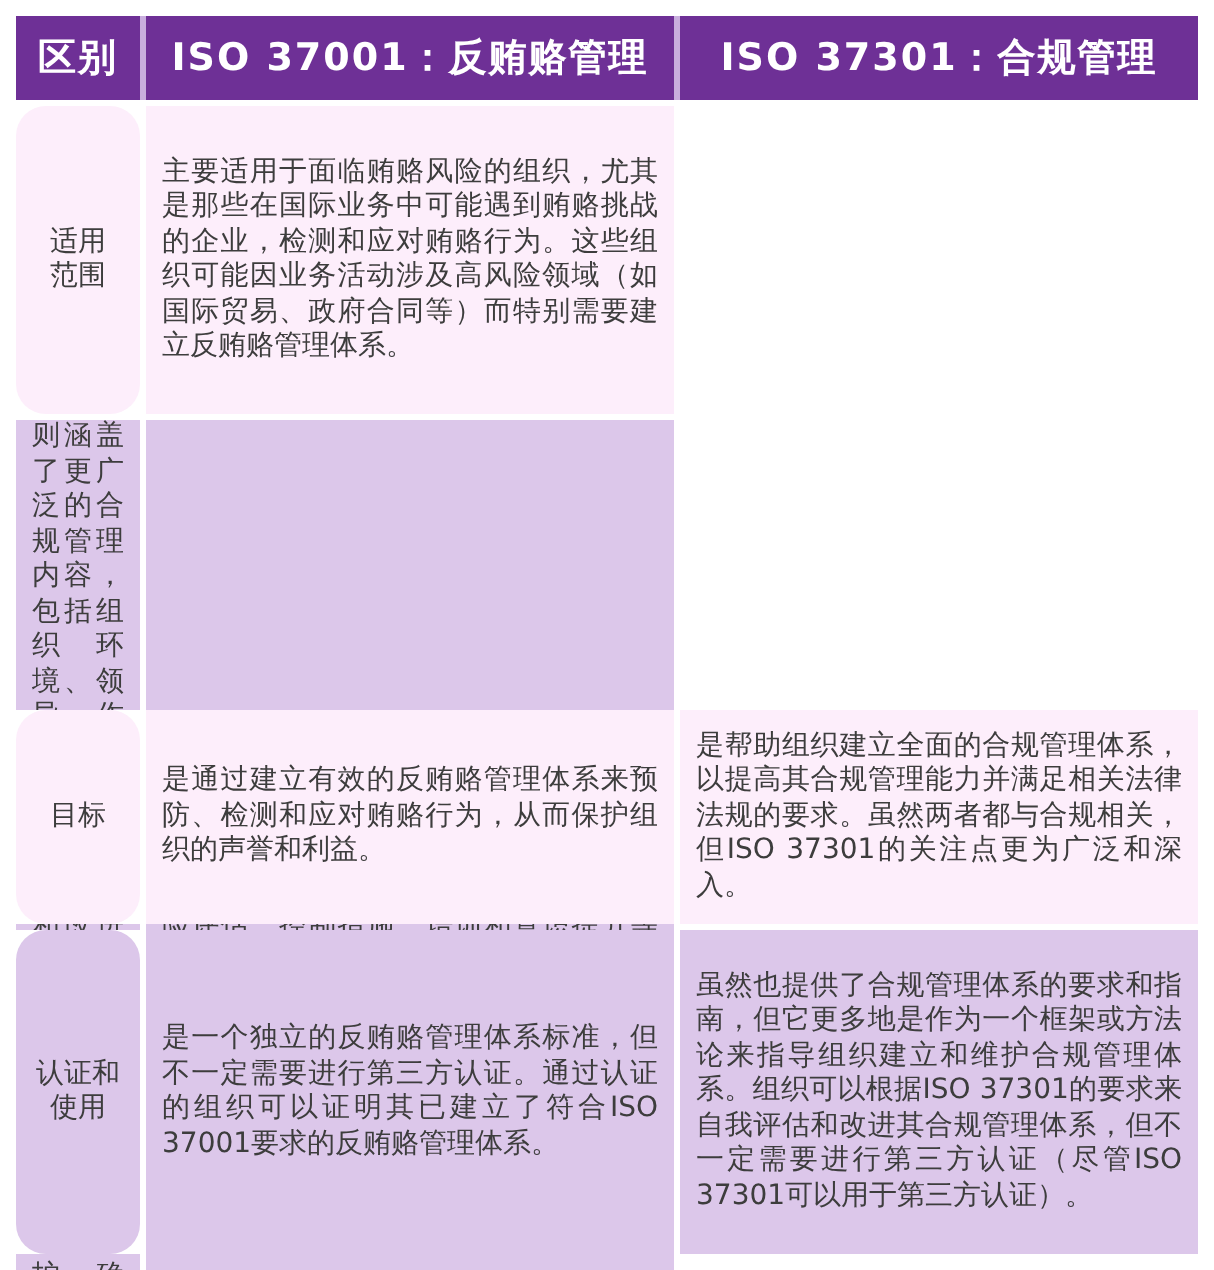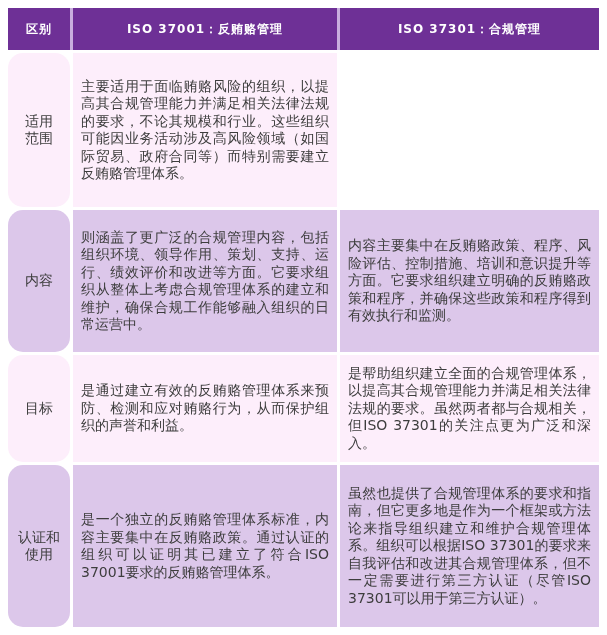--- a/index.html
+++ b/index.html
@@ -24,21 +24,21 @@
   .header-row {
     height: 42px;
     display: grid;
     grid-template-columns: 62px 264px 259px;
     column-gap: 3px;
     background: #c9aede; 
   }
   .header-cell {
     background: #6e3096;
     color: #ffffff;
-    font-size: 12px;
+    font-size: 19px;
     font-weight: bold;
     letter-spacing: 1px;
     display: flex;
     align-items: center;
     justify-content: center;
     white-space: nowrap;
   }
   
   .body-row {
     display: grid;
@@ -78,26 +78,25 @@
     <div class="header-row">
       <div class="header-cell">区别</div>
       <div class="header-cell">ISO 37001：反贿赂管理</div>
       <div class="header-cell">ISO 37301：合规管理</div>
     </div>
 
     <div class="body-row row-0">
       <div class="cell label">适用
 范围</div>
       <div class="cell text">
-          <div class="txt">主要适用于面临贿赂风险的组织，以提高其合规管理能力并满足相关法律法规的要求，不论其规模和行业。这些组织可能因业务活动涉及高风险领域（如国际贸易、政府合同等）而特别需要建立反贿赂管理体系。</div>
+          <div class="txt">主要适用于面临贿赂风险的组织，尤其是那些在国际业务中可能遇到贿赂挑战的企业，检测和应对贿赂行为。这些组织可能因业务活动涉及高风险领域（如国际贸易、政府合同等）而特别需要建立反贿赂管理体系。</div>
         </div>
     </div>
 
     <div class="body-row row-1">
-      <div class="cell label">内容</div>
       <div class="cell text">
           <div class="txt">则涵盖了更广泛的合规管理内容，包括组织环境、领导作用、策划、支持、运行、绩效评价和改进等方面。它要求组织从整体上考虑合规管理体系的建立和维护，确保合规工作能够融入组织的日常运营中。</div>
         </div>
       <div class="cell text">
           <div class="txt">内容主要集中在反贿赂政策、程序、风险评估、控制措施、培训和意识提升等方面。它要求组织建立明确的反贿赂政策和程序，并确保这些政策和程序得到有效执行和监测。</div>
         </div>
     </div>
 
     <div class="body-row row-2">
       <div class="cell label">目标</div>
@@ -106,21 +105,21 @@
         </div>
       <div class="cell text">
           <div class="txt">是帮助组织建立全面的合规管理体系，以提高其合规管理能力并满足相关法律法规的要求。虽然两者都与合规相关，但ISO 37301的关注点更为广泛和深入。</div>
         </div>
     </div>
 
     <div class="body-row row-3">
       <div class="cell label">认证和
 使用</div>
       <div class="cell text">
-          <div class="txt">是一个独立的反贿赂管理体系标准，内容主要集中在反贿赂政策。通过认证的组织可以证明其已建立了符合ISO 37001要求的反贿赂管理体系。</div>
+          <div class="txt">是一个独立的反贿赂管理体系标准，但不一定需要进行第三方认证。通过认证的组织可以证明其已建立了符合ISO 37001要求的反贿赂管理体系。</div>
         </div>
       <div class="cell text">
           <div class="txt">虽然也提供了合规管理体系的要求和指南，但它更多地是作为一个框架或方法论来指导组织建立和维护合规管理体系。组织可以根据ISO 37301的要求来自我评估和改进其合规管理体系，但不一定需要进行第三方认证（尽管ISO 37301可以用于第三方认证）。</div>
         </div>
     </div>
 
   </div>
 </div>
 
 </body></html>

